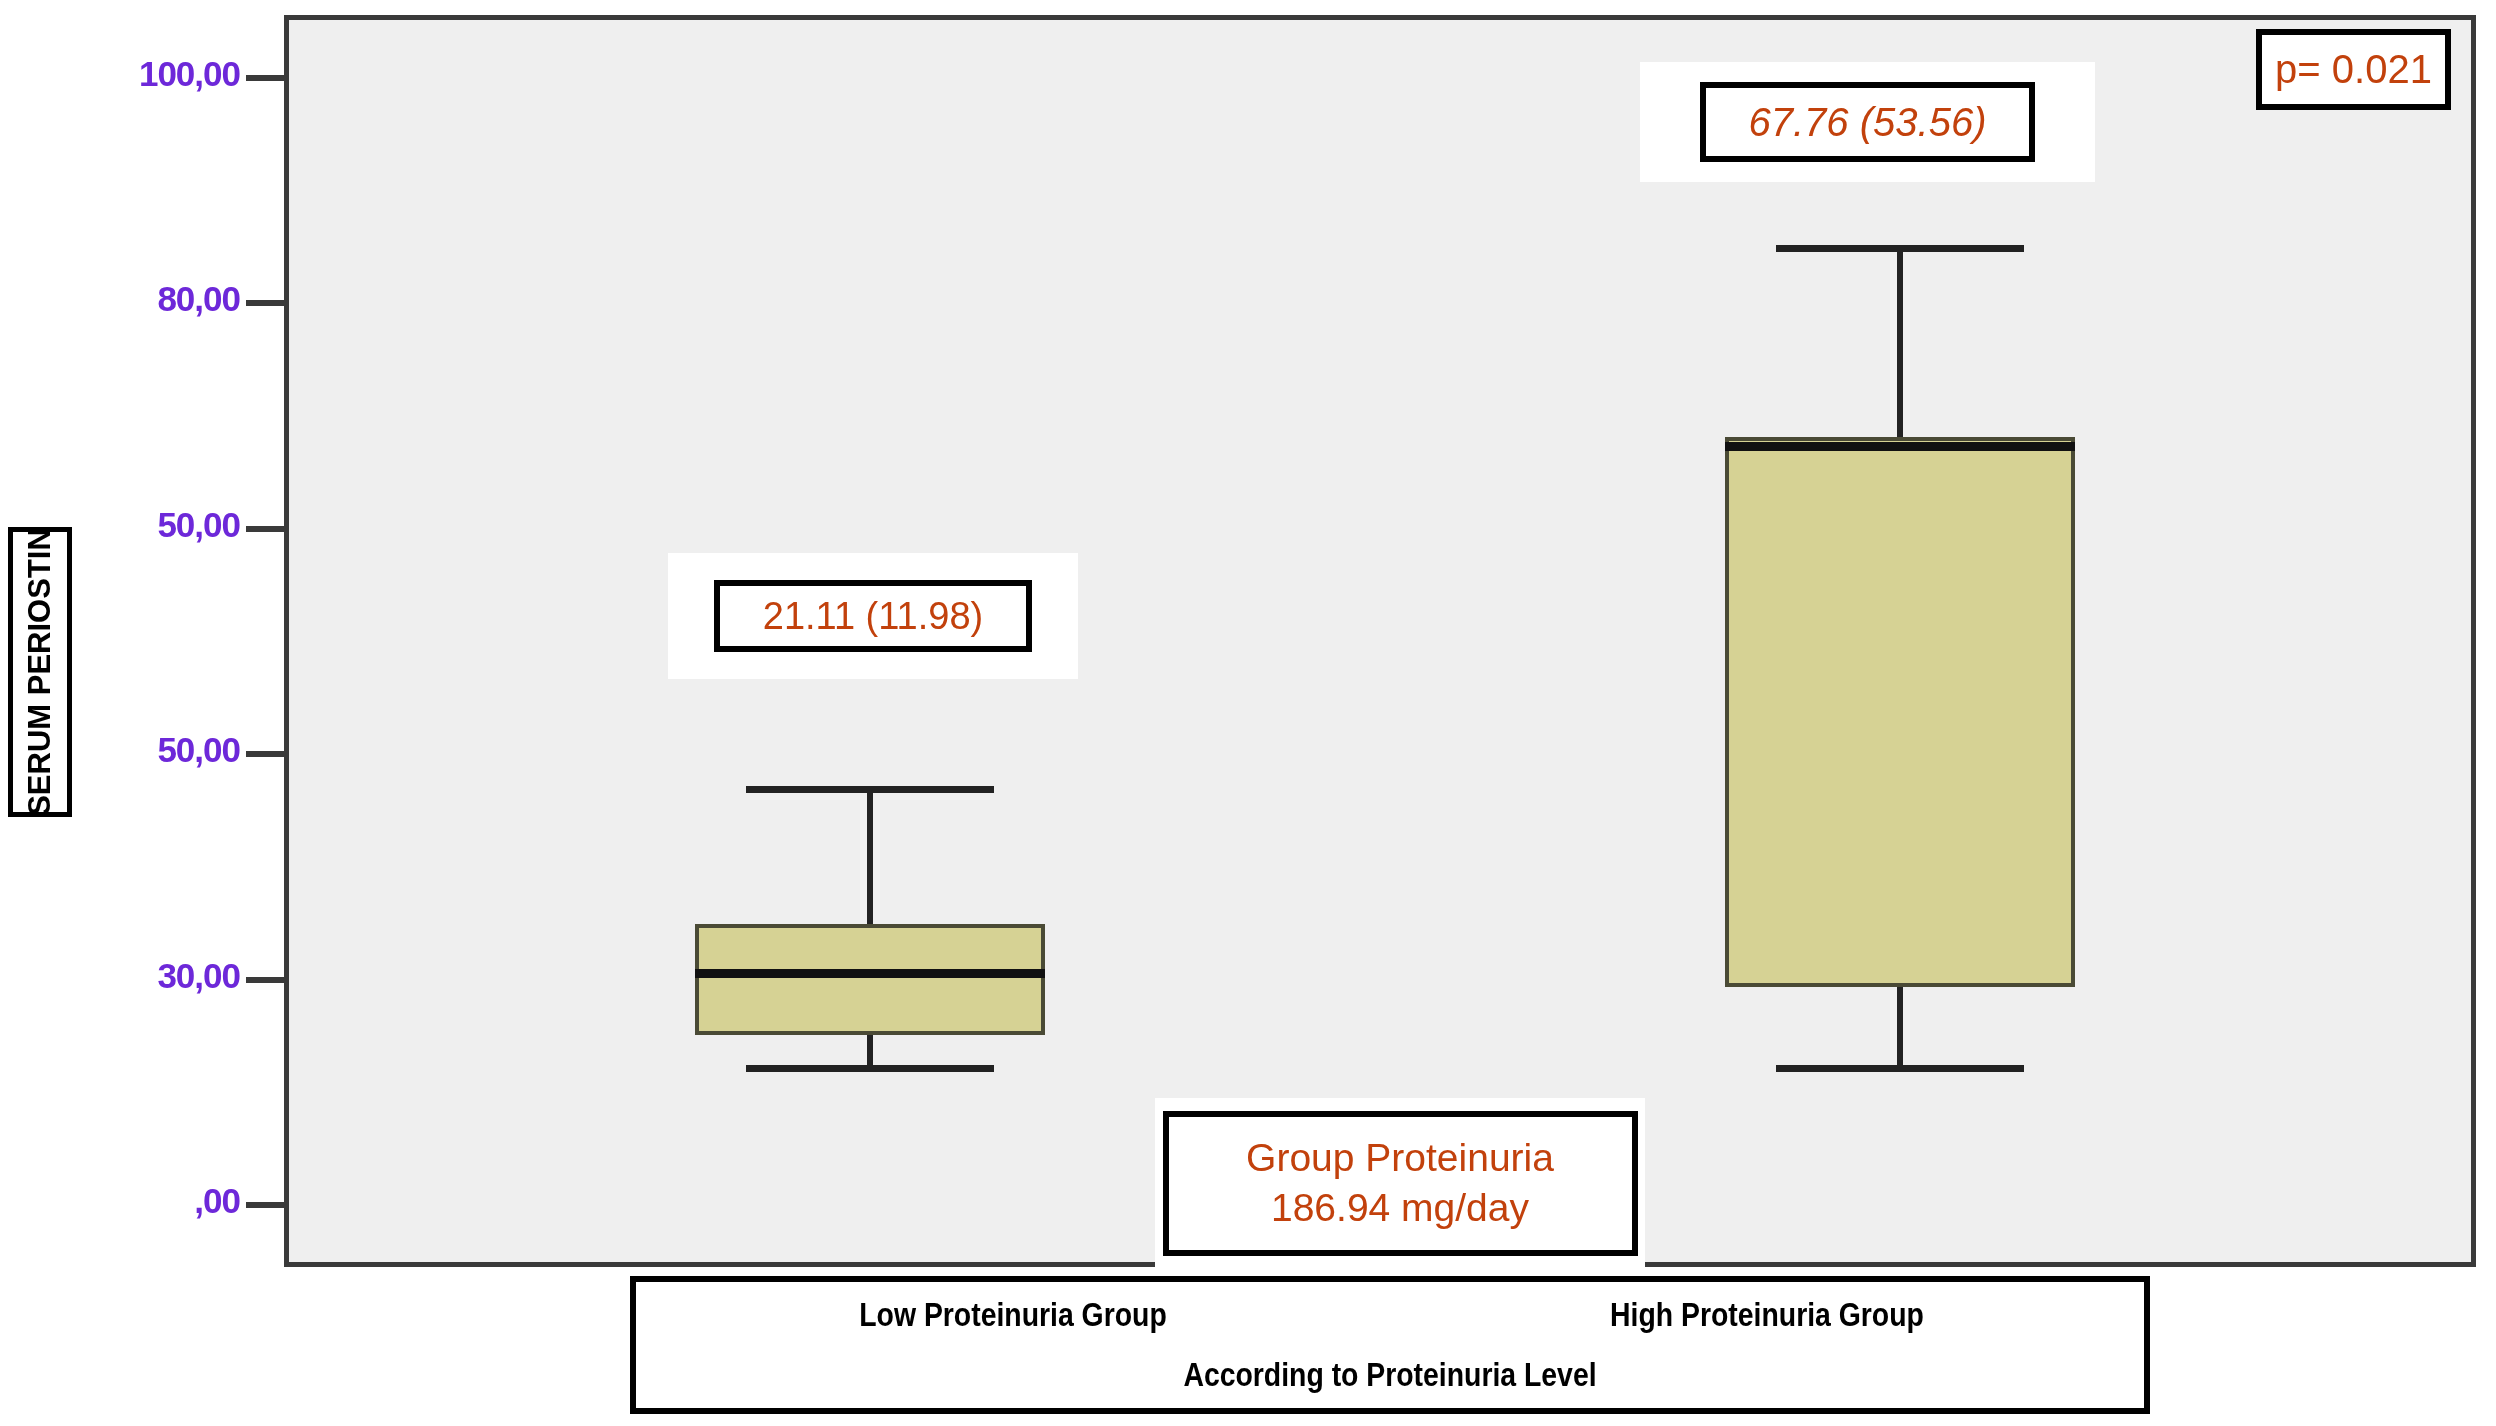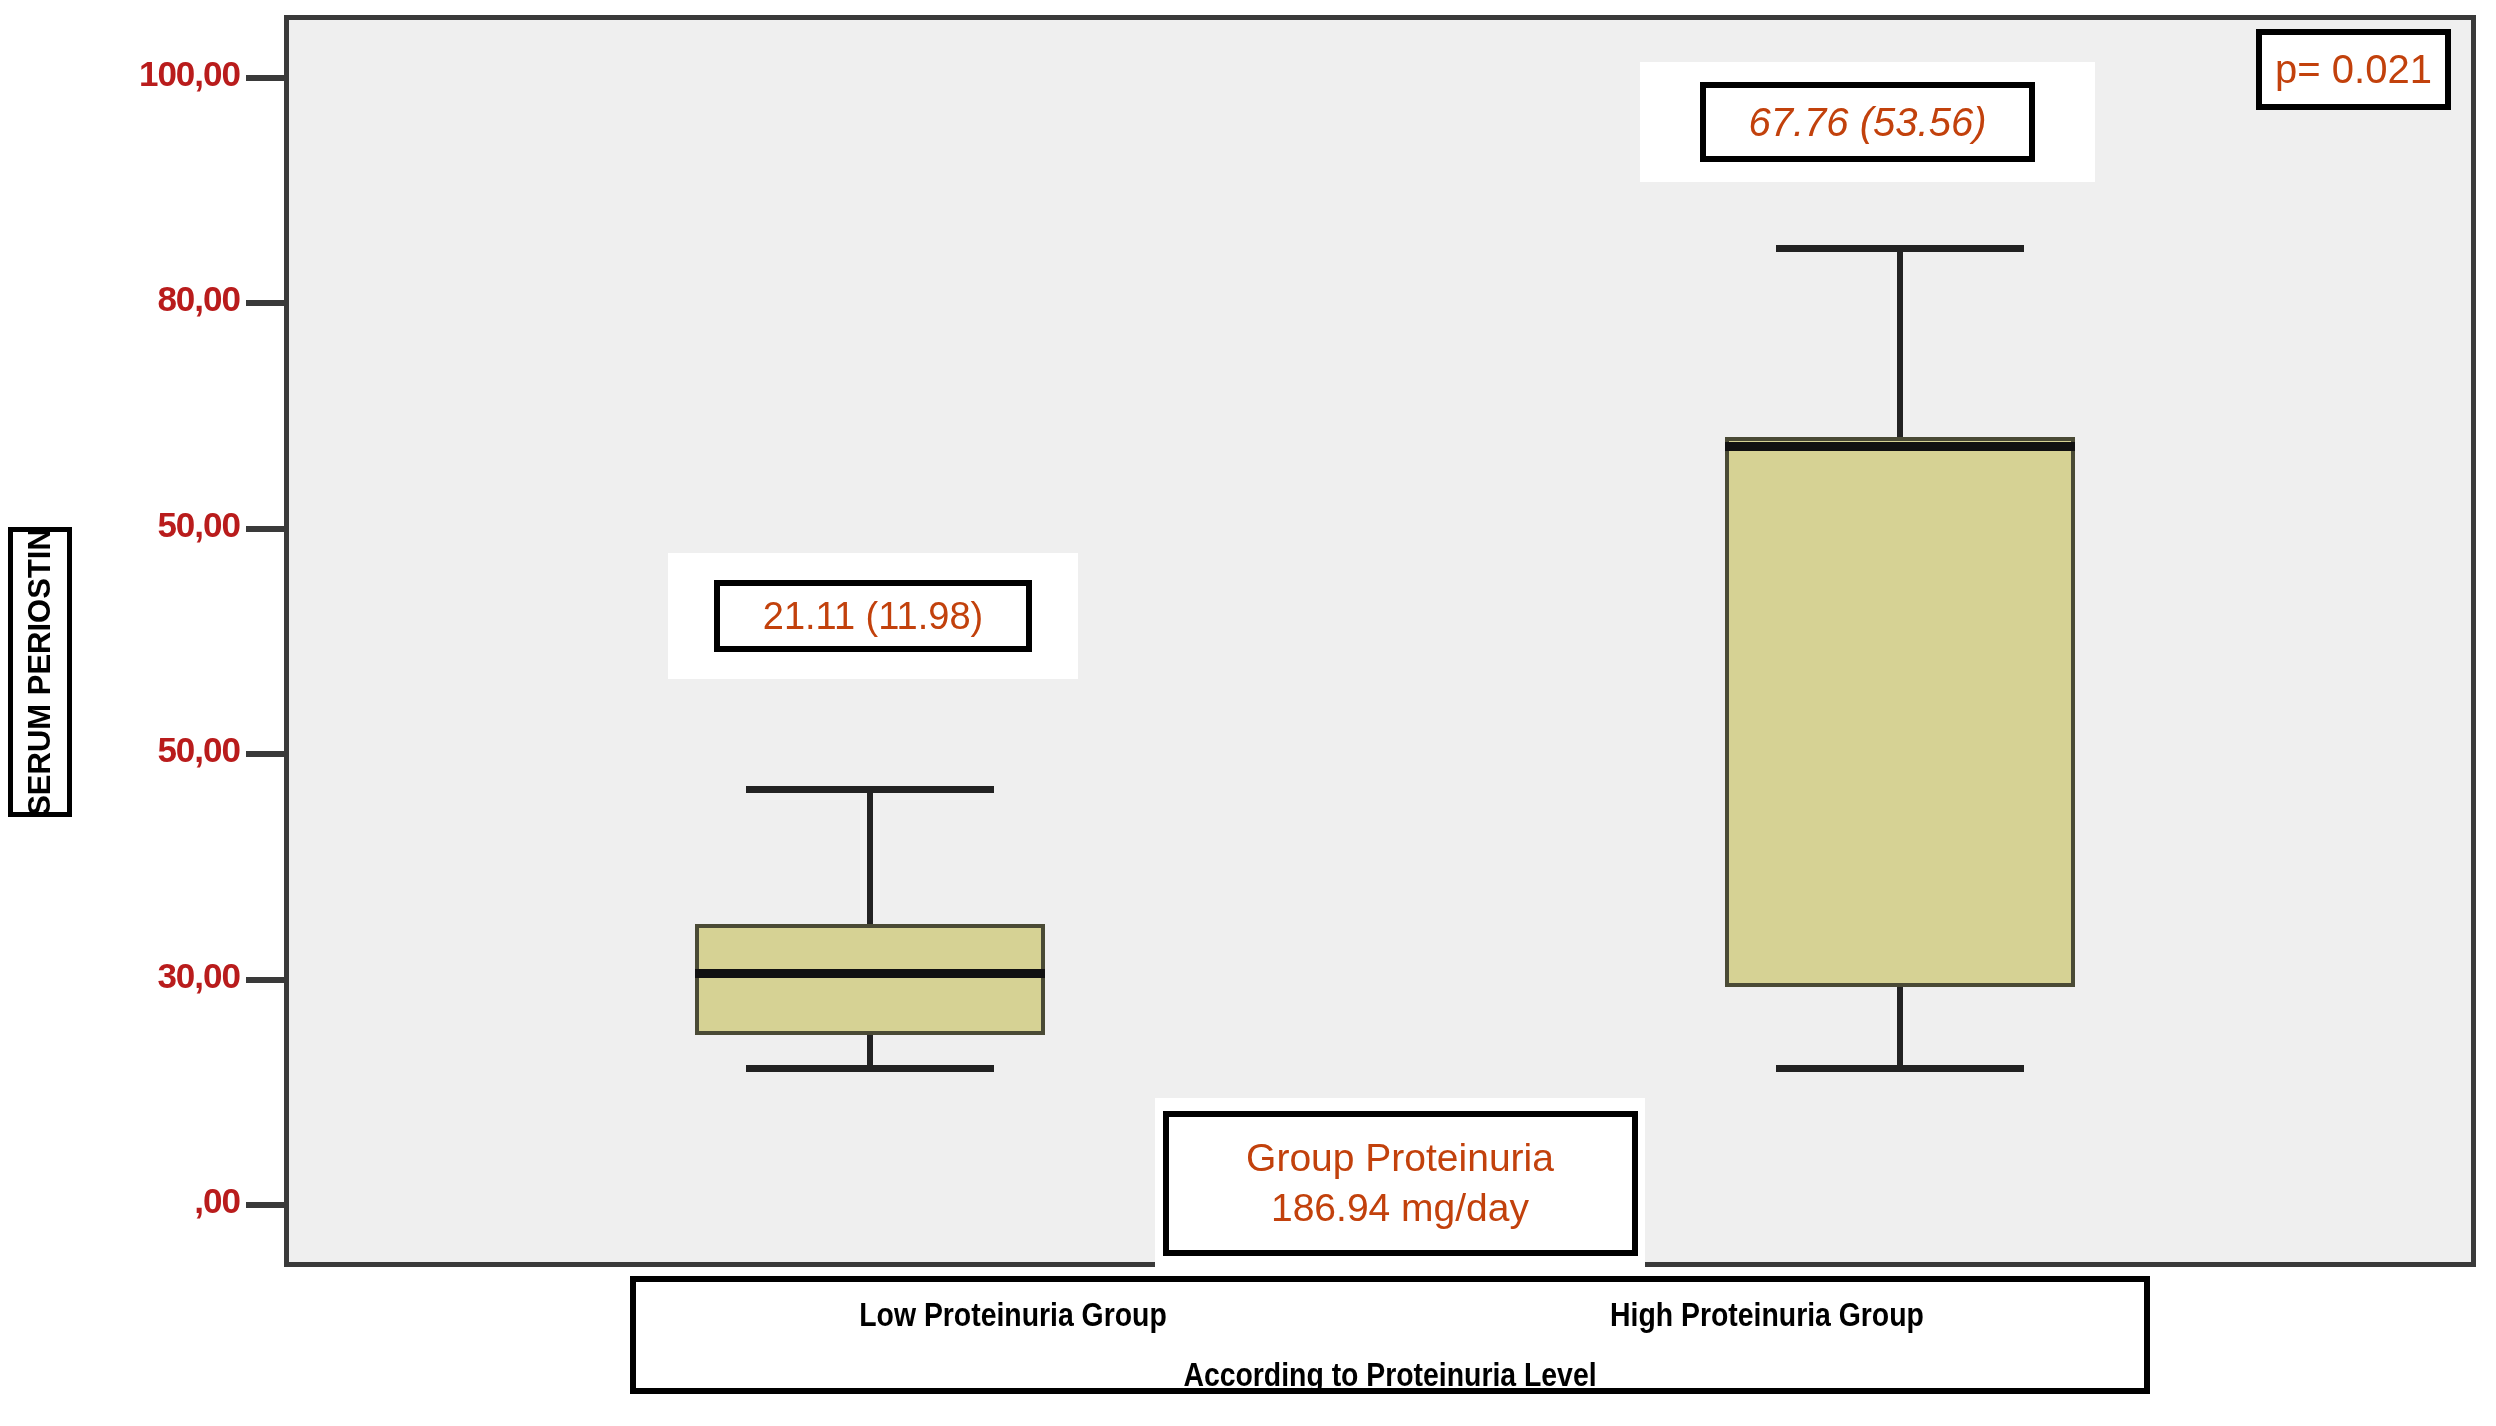--- a/index.html
+++ b/index.html
@@ -19,21 +19,21 @@
     display:flex;align-items:center;justify-content:center;
   }
   #y-axis-label-box span{
     transform:rotate(-90deg);white-space:nowrap;
     font-size:31px;font-weight:700;letter-spacing:0px;color:#000;
     font-family:"Liberation Sans", sans-serif;
   }
   .y-tick{position:absolute;left:0;width:284px;height:0;}
   .y-tick .t-label{
     position:absolute;right:44px;top:-24px;
-    font-size:35px;font-weight:700;color:#b91c1c;letter-spacing:-1px;
+    font-size:35px;font-weight:700;color:#6d28d9;letter-spacing:-1px;
     font-family:"Liberation Sans", sans-serif;
     white-space:nowrap;
   }
   .y-tick .t-mark{
     position:absolute;right:0px;top:-3px;width:38px;height:6px;background:#3a3a3a;
   }
 
   
   .bp{position:absolute;}
   .bp .box{
@@ -65,21 +65,21 @@
   #annot-pval{left:2256px;top:29px;width:195px;height:81px;}
   #annot-pval .inner{width:195px;height:81px;font-size:40px;}
 
   #annot-median-prot{left:1155px;top:1098px;width:490px;height:170px;}
   #annot-median-prot .inner{
     width:475px;height:145px;font-size:39px;line-height:1.28;
   }
 
   
   #x-axis-box{
-    position:absolute;left:630px;top:1276px;width:1520px;height:118px;
+    position:absolute;left:630px;top:1276px;width:1520px;height:138px;
     border:6px solid #000;background:#fff;box-sizing:border-box;
   }
   #x-cat-row{
     position:absolute;left:0;top:14px;width:100%;height:54px;
     display:flex;
   }
   .x-cat{
     flex:1;text-align:center;font-size:33px;font-weight:700;color:#000;
     font-family:"Liberation Sans", sans-serif;
     transform:scaleX(0.86);

